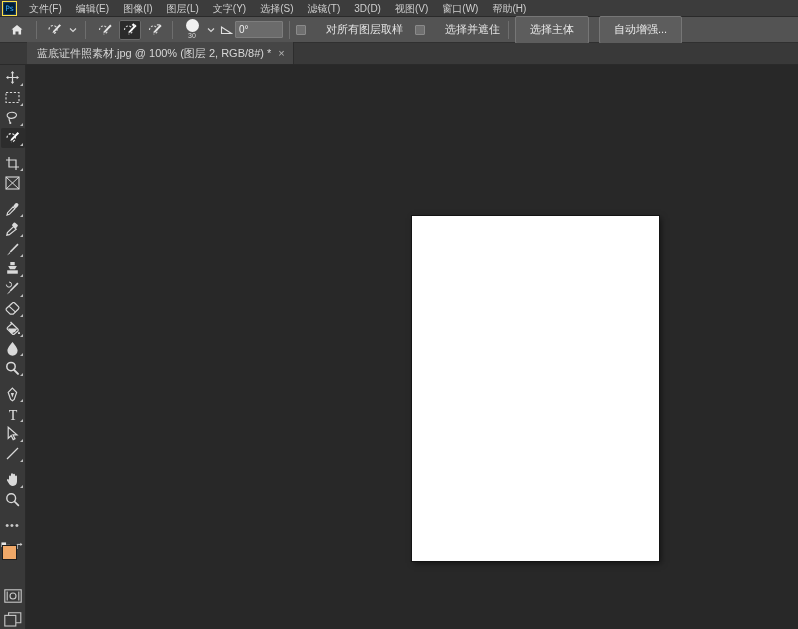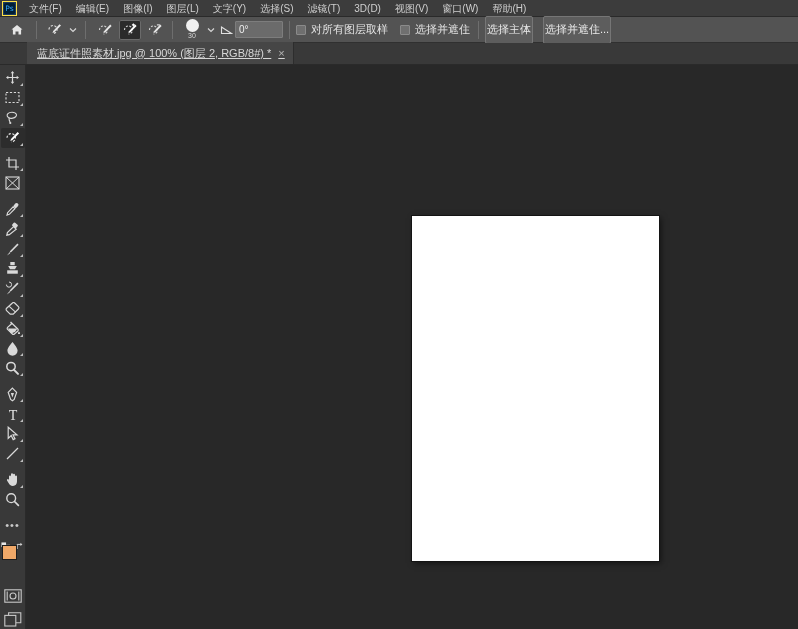--- a/index.html
+++ b/index.html
@@ -66,44 +66,44 @@
   .brush-size-label {
     font-size: 7px; color: #d8d8d8; line-height: 8px; margin-top: 0px;
   }
   .angle-icon { width: 18px; display: flex; align-items: center; justify-content: center; }
   .angle-field {
     width: 48px; height: 17px; background: #6b6b6b;
     border: 1px solid #7d7d7d; color: #efefef;
     font-size: 10px; line-height: 15px; padding-left: 3px;
     border-radius: 1px; cursor: text;
   }
-  .chk-wrap { display: flex; align-items: center; gap: 5px; cursor: default; margin-right: 2px; }
+  .chk-wrap { display: flex; align-items: center; gap: 20px; cursor: default; margin-right: 2px; }
   .chk-box {
     width: 10px; height: 10px; background: #6f6f6f;
     border: 1px solid #8a8a8a; border-radius: 1px;
   }
   .chk-label { color: #e4e4e4; font-size: 11px; white-space: nowrap; }
   .opt-button {
     height: 28px; background: #5d5d5d; border: 1px solid #767676;
     color: #eaeaea; font-size: 11px; border-radius: 2px;
-    padding: 0 1px; display: flex; align-items: center;
+    padding: 0 14px; display: flex; align-items: center;
     justify-content: center; cursor: default; white-space: nowrap; text-align: right;
   }
 
   
   .tabbar {
     height: 22px; background: #393939; flex: 0 0 22px;
     display: flex; align-items: flex-end; padding-left: 27px;
     border-bottom: 1px solid #2a2a2a;
   }
   .doc-tab {
     height: 22px; background: #464646;
     display: flex; align-items: center; gap: 7px;
     padding: 0 8px 0 10px; font-size: 11px; color: #d7d7d7;
-    border-right: 1px solid #2d2d2d; cursor: default; white-space: nowrap; text-decoration: underline;
+    border-right: 1px solid #2d2d2d; cursor: default; white-space: nowrap;
   }
   .tab-close { color: #b5b5b5; font-size: 11px; cursor: default; line-height: 1; }
 
   
   .workarea { flex: 1 1 auto; display: flex; min-height: 0; }
 
   .toolbar {
     width: 26px; flex: 0 0 26px; background: #393939;
     display: flex; flex-direction: column; align-items: center;
     padding-top: 3px; border-right: 1px solid #2a2a2a;
@@ -256,21 +256,21 @@
 
     <div class="chk-wrap">
       <div class="chk-box"></div>
       <div class="chk-label">选择并遮住</div>
     </div>
 
     <div class="opt-sep"></div>
 
     <div class="opt-button">选择主体</div>
     <div style="width:10px"></div>
-    <div class="opt-button">选择并遮住...</div>
+    <div class="opt-button">自动增强...</div>
   </div>
 
   <div class="tabbar">
     <div class="doc-tab">
       <span>蓝底证件照素材.jpg @ 100% (图层 2, RGB/8#) *</span>
       <span class="tab-close">×</span>
     </div>
   </div>
 
   <div class="workarea">

